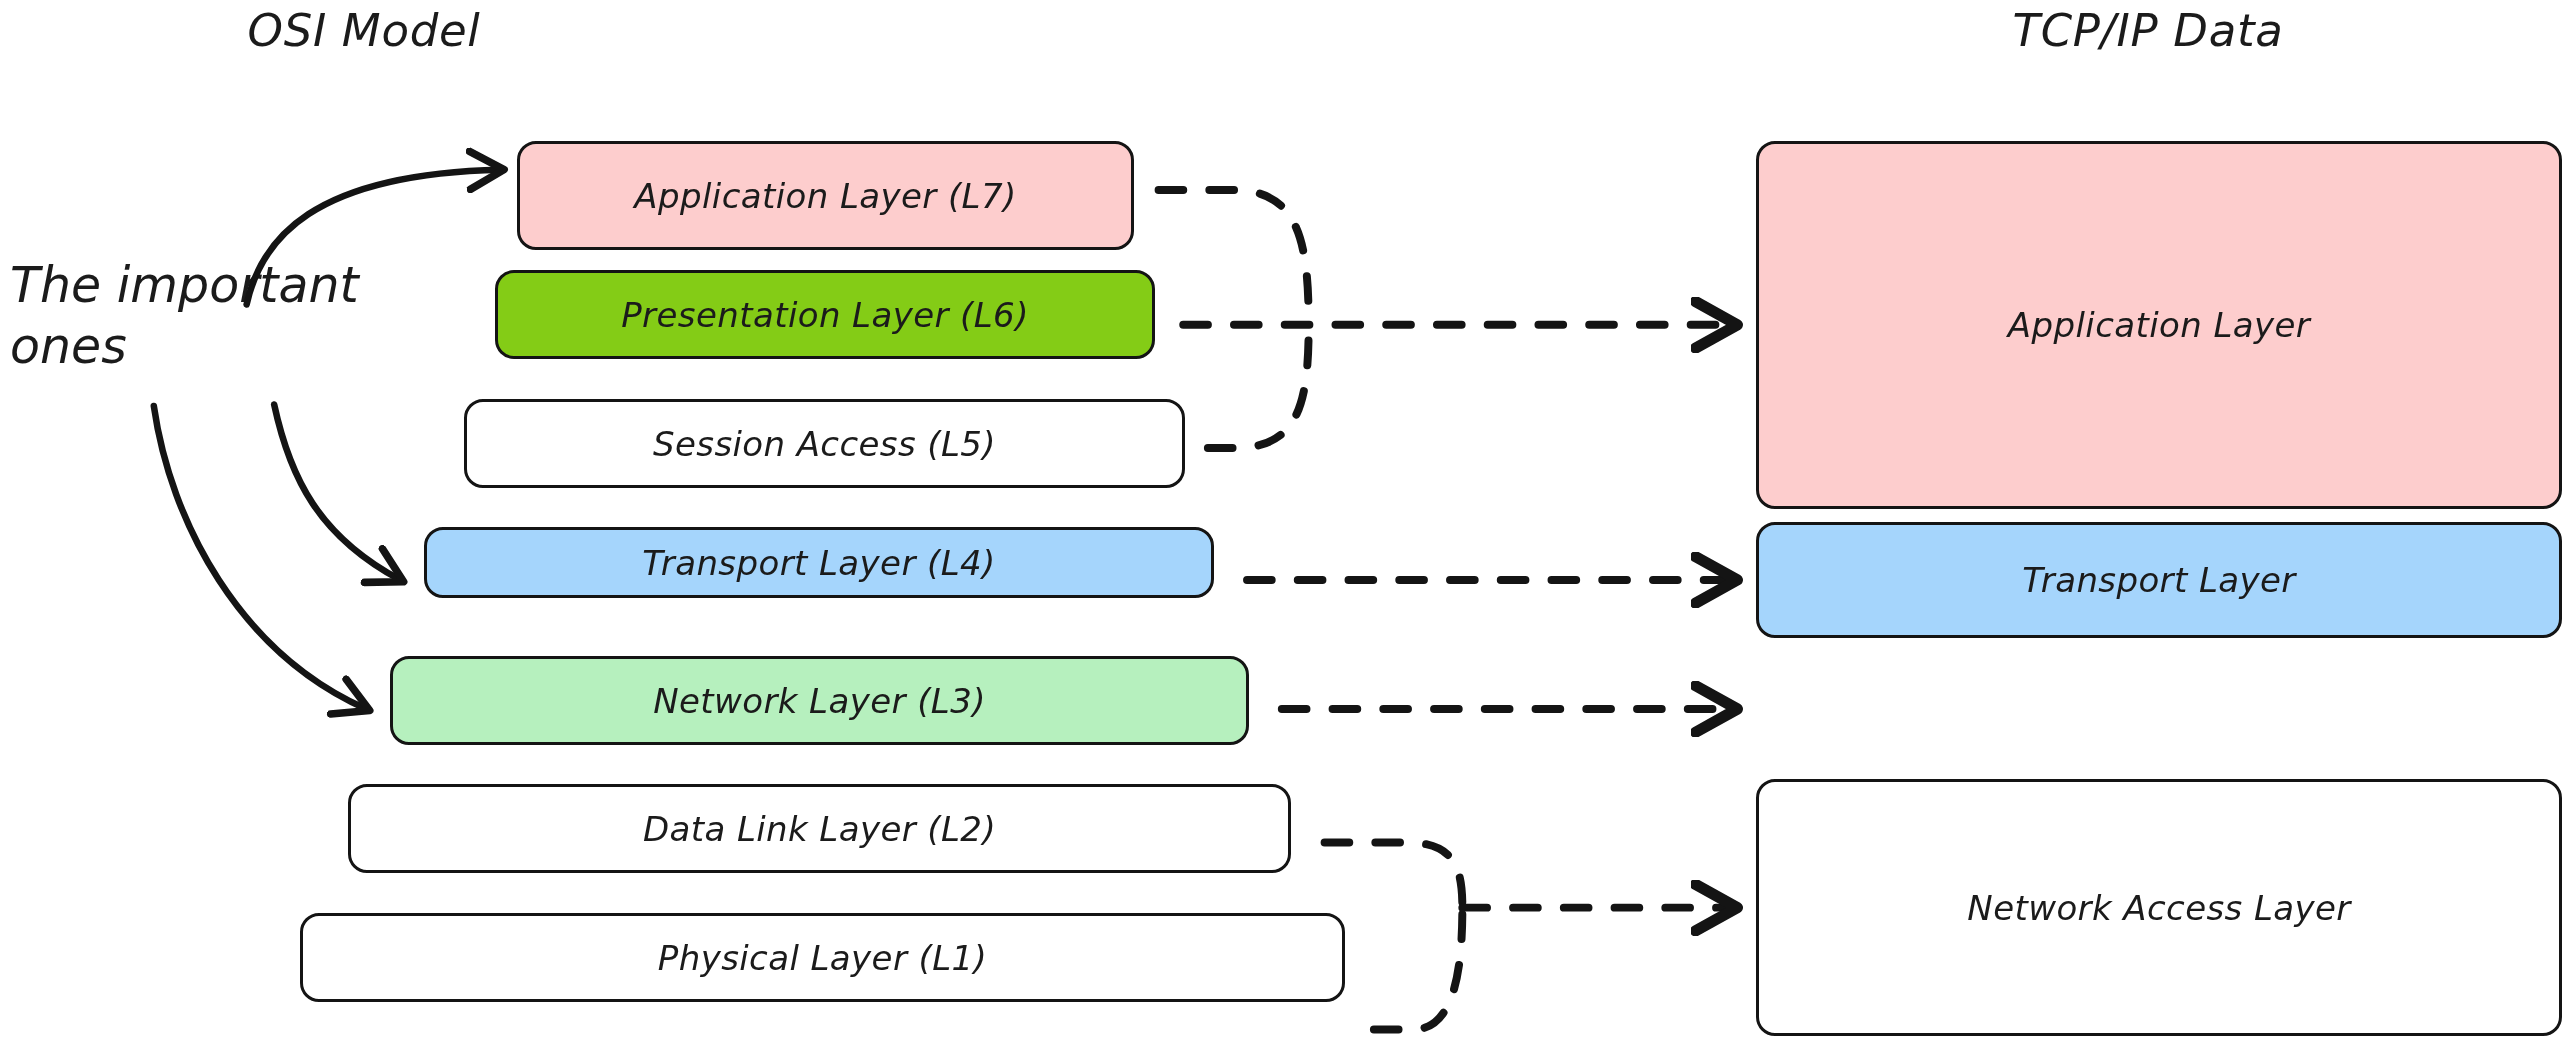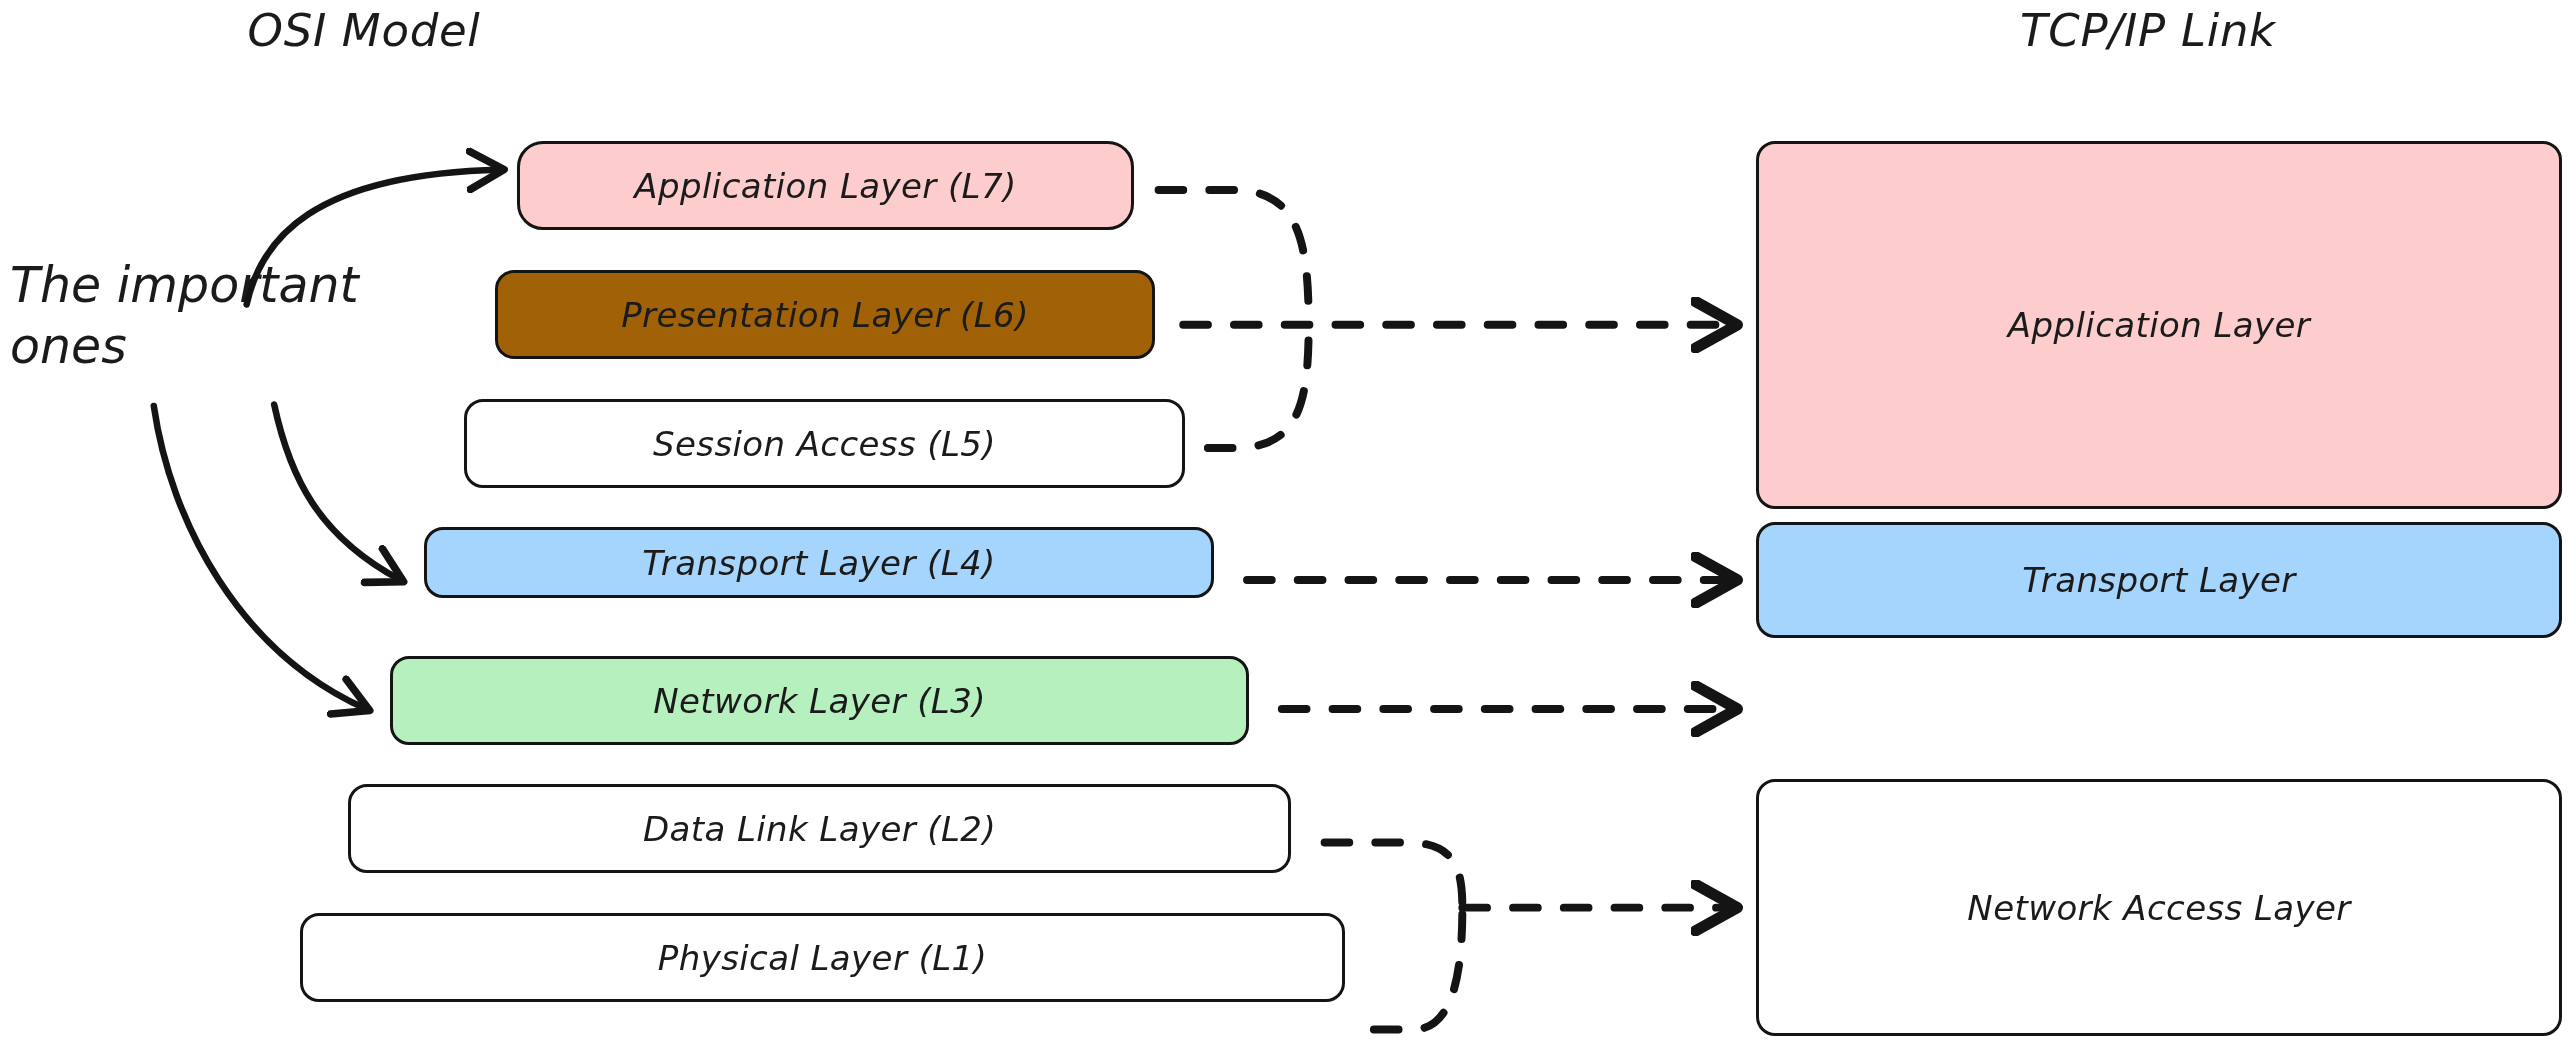--- a/index.html
+++ b/index.html
@@ -75,30 +75,30 @@
     letter-spacing: 0.4px;
   }
   .tcp-box .layer-label { font-size: 34px; }
 </style>
 </head>
 <body>
 
 <div id="stage">
 
   <div class="heading" style="left:364px; top:3.6px;">OSI Model</div>
-  <div class="heading" style="left:2148px; top:3.6px;">TCP/IP Link</div>
+  <div class="heading" style="left:2148px; top:3.6px;">TCP/IP Data</div>
 
   <div class="annotation" style="left:10px; top:255px;">The important
 ones</div>
 
-  <div class="layer-box" style="left:517px; top:141px; width:617px; height:89px; background:#FDCDCD;border-radius:26px;">
+  <div class="layer-box" style="left:517px; top:141px; width:617px; height:109px; background:#FDCDCD;">
     <span class="layer-label">Application Layer (L7)</span>
   </div>
 
-  <div class="layer-box" style="left:495px; top:270px; width:660px; height:89px; background:#a16207;">
+  <div class="layer-box" style="left:495px; top:270px; width:660px; height:89px; background:#84cc16;">
     <span class="layer-label">Presentation Layer (L6)</span>
   </div>
 
   <div class="layer-box" style="left:464px; top:399px; width:721px; height:89px; background:#FFFFFF;">
     <span class="layer-label">Session Access (L5)</span>
   </div>
 
   <div class="layer-box" style="left:424px; top:527px; width:790px; height:71px; background:#A5D5FC;">
     <span class="layer-label">Transport Layer (L4)</span>
   </div>

